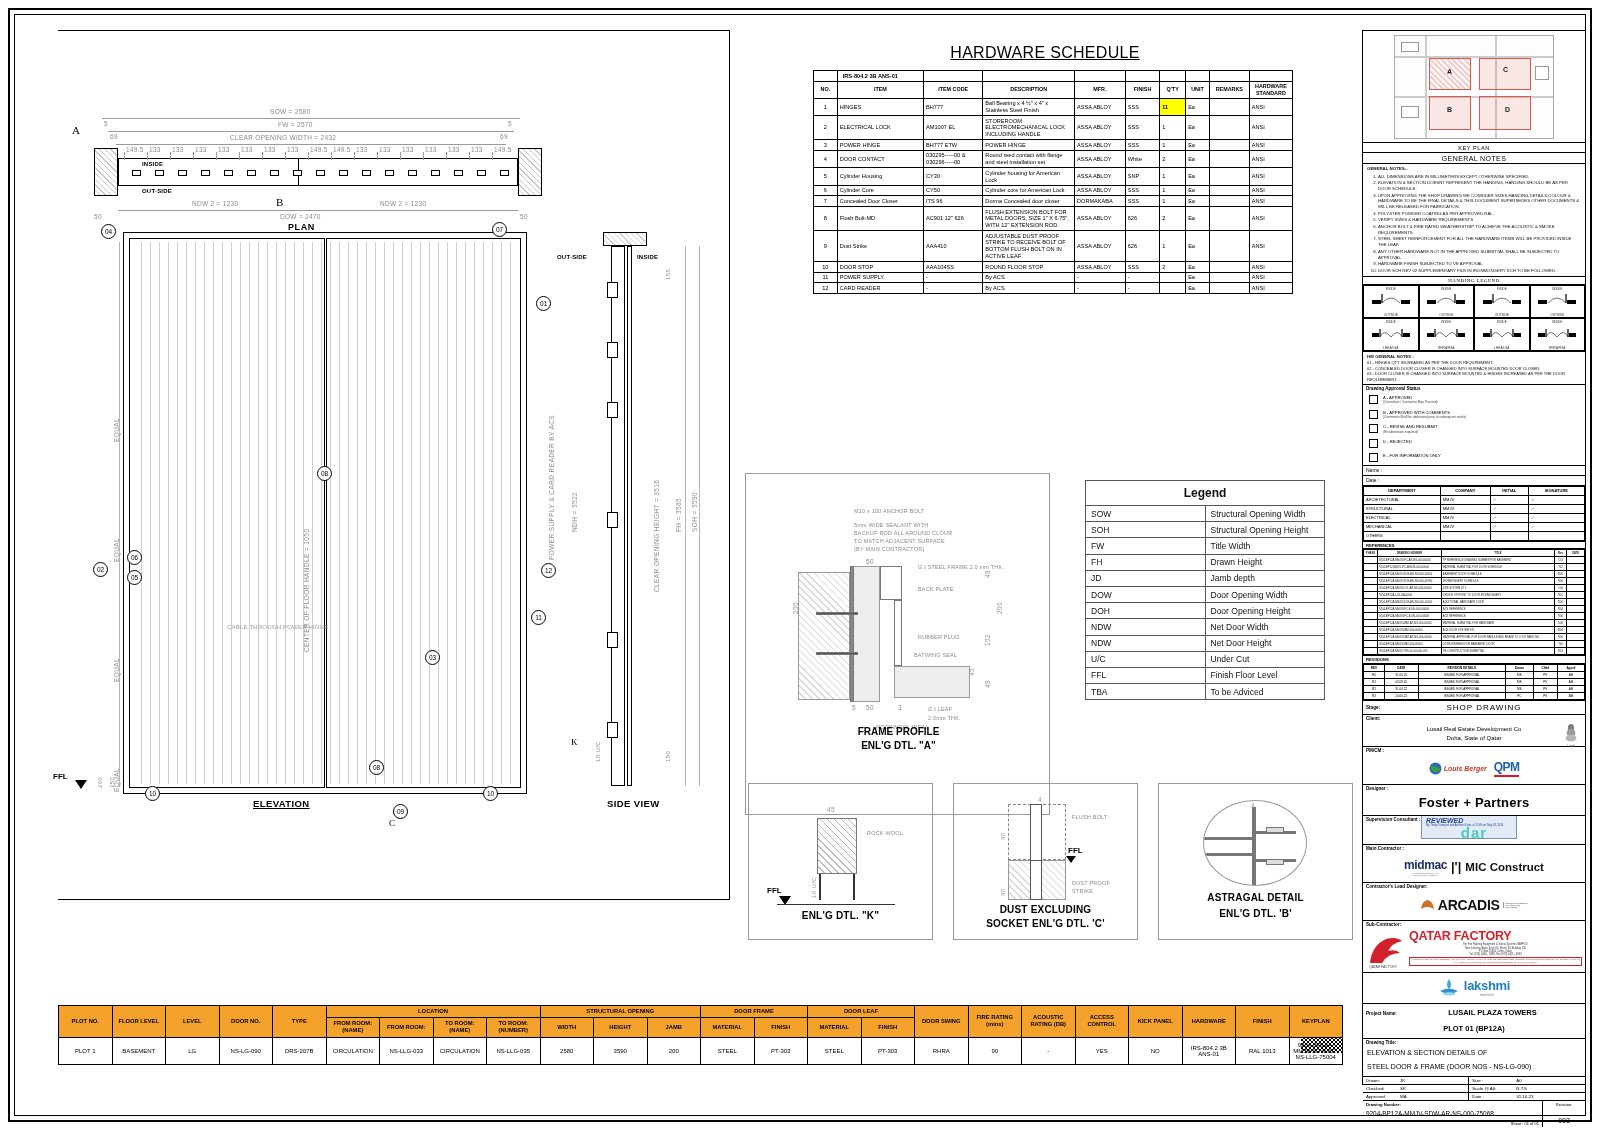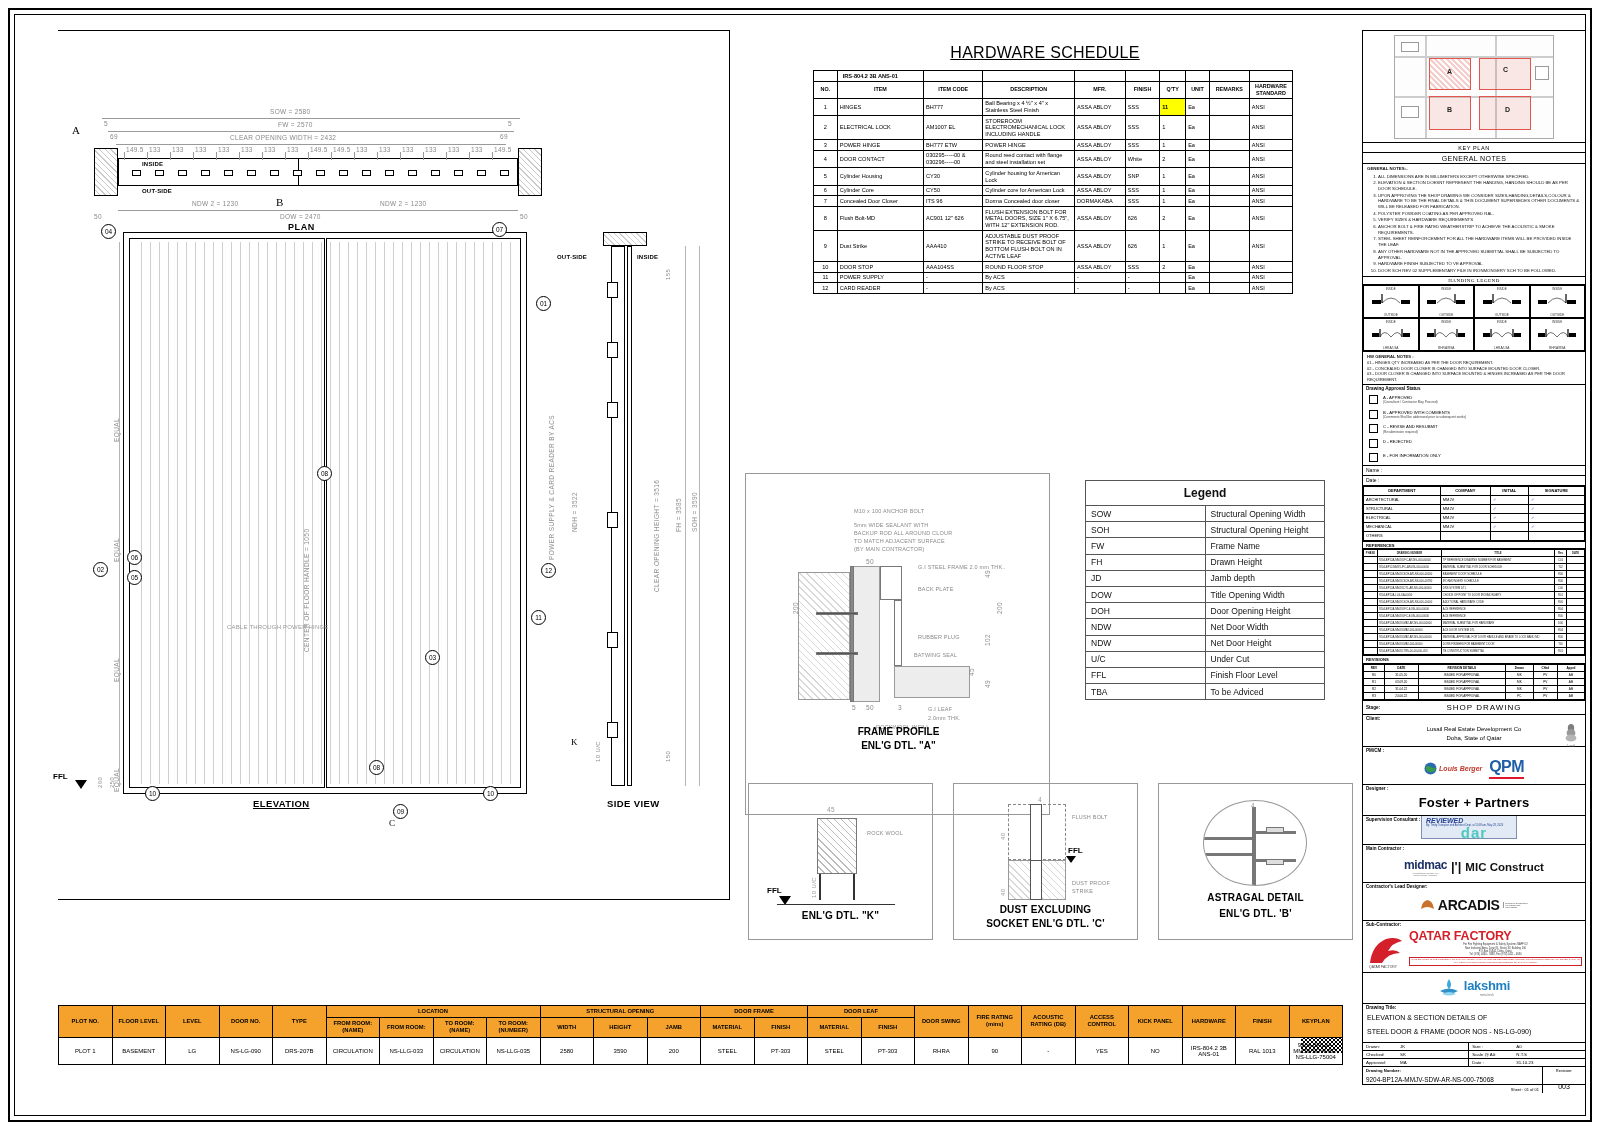--- a/index.html
+++ b/index.html
@@ -566,33 +566,33 @@
           <tr>
             <td class="k">SOW</td>
             <td>Structural Opening Width</td>
           </tr>
           <tr>
             <td class="k">SOH</td>
             <td>Structural Opening Height</td>
           </tr>
           <tr>
             <td class="k">FW</td>
-            <td>Frame Name</td>
+            <td>Title Width</td>
           </tr>
           <tr>
             <td class="k">FH</td>
             <td>Drawn Height</td>
           </tr>
           <tr>
             <td class="k">JD</td>
             <td>Jamb depth</td>
           </tr>
           <tr>
             <td class="k">DOW</td>
-            <td>Title Opening Width</td>
+            <td>Door Opening Width</td>
           </tr>
           <tr>
             <td class="k">DOH</td>
             <td>Door Opening Height</td>
           </tr>
           <tr>
             <td class="k">NDW</td>
             <td>Net Door Width</td>
           </tr>
           <tr>
@@ -1079,21 +1079,21 @@
     <div class="tbrow">
       <div class="tblabel">PM/CM :</div>
       <div class="logorow">
         <span style="display:flex;align-items:center;gap:2px;">
           <svg width="13" height="13" viewBox="0 0 13 13">
             <circle cx="6.5" cy="6.5" r="6" fill="#2b6cb0"></circle>
             <path d="M1.5 5 Q4 3 6.5 5 T11.5 5.5 L11 9 Q7 11 3 9 Z" fill="#3a9e45"></path>
           </svg>
           <span style="font-size:7px;font-weight:bold;color:#c0392b;font-style:italic;">Louis Berger</span>
         </span>
-        <span style="font-size:16px;font-weight:bold;color:#1f5fa8;letter-spacing:-.6px;border-bottom:2px solid #e0162b;padding-bottom:1px;">QPM</span>
+        <span style="font-size:12px;font-weight:bold;color:#1f5fa8;letter-spacing:-.6px;border-bottom:2px solid #e0162b;padding-bottom:1px;">QPM</span>
       </div>
     </div>
 
     <div class="tbrow">
       <div class="tblabel">Designer :</div>
       <div class="fp-logo">Foster + Partners</div>
     </div>
 
     <div class="tbrow">
       <div class="tblabel">Supervision Consultant :</div>
@@ -1151,20 +1151,27 @@
           <path d="M2 13 Q11 8 20 13 Q11 18 2 13 Z" fill="#2f8fc7"></path>
           <path d="M4 16 Q11 12 18 16 Q11 19 4 16 Z" fill="#8fd3f0"></path>
         </svg>
         <span style="text-align:center;">
           <span class="lak">lakshmi</span>
           <div style="font-size:3px;color:#777;">metal tech</div>
         </span>
       </div>
     </div>
 
+    <div class="tbrow">
+      <div style="display:flex;align-items:baseline;">
+        <span class="tblabel">Project Name:</span>
+        <span class="proj-t" style="flex:1;">LUSAIL PLAZA TOWERS</span>
+      </div>
+      <div class="proj-t" style="padding-top:0;">PLOT 01 (BP12A)</div>
+    </div>
 
     <div class="tbrow">
       <div class="tblabel">Drawing Title:</div>
       <div class="dt-t">ELEVATION &amp; SECTION DETAILS OF</div>
       <div class="dt-t" style="padding-top:0;">STEEL DOOR &amp; FRAME (DOOR NOS - NS-LG-090)</div>
     </div>
 
     <div class="tbrow" style="display:flex;">
       <div style="flex:1;border-right:1px solid #000;">
         <div style="display:flex;border-bottom:.6px solid #000;font-size:4.4px;padding:1px 3px;">

